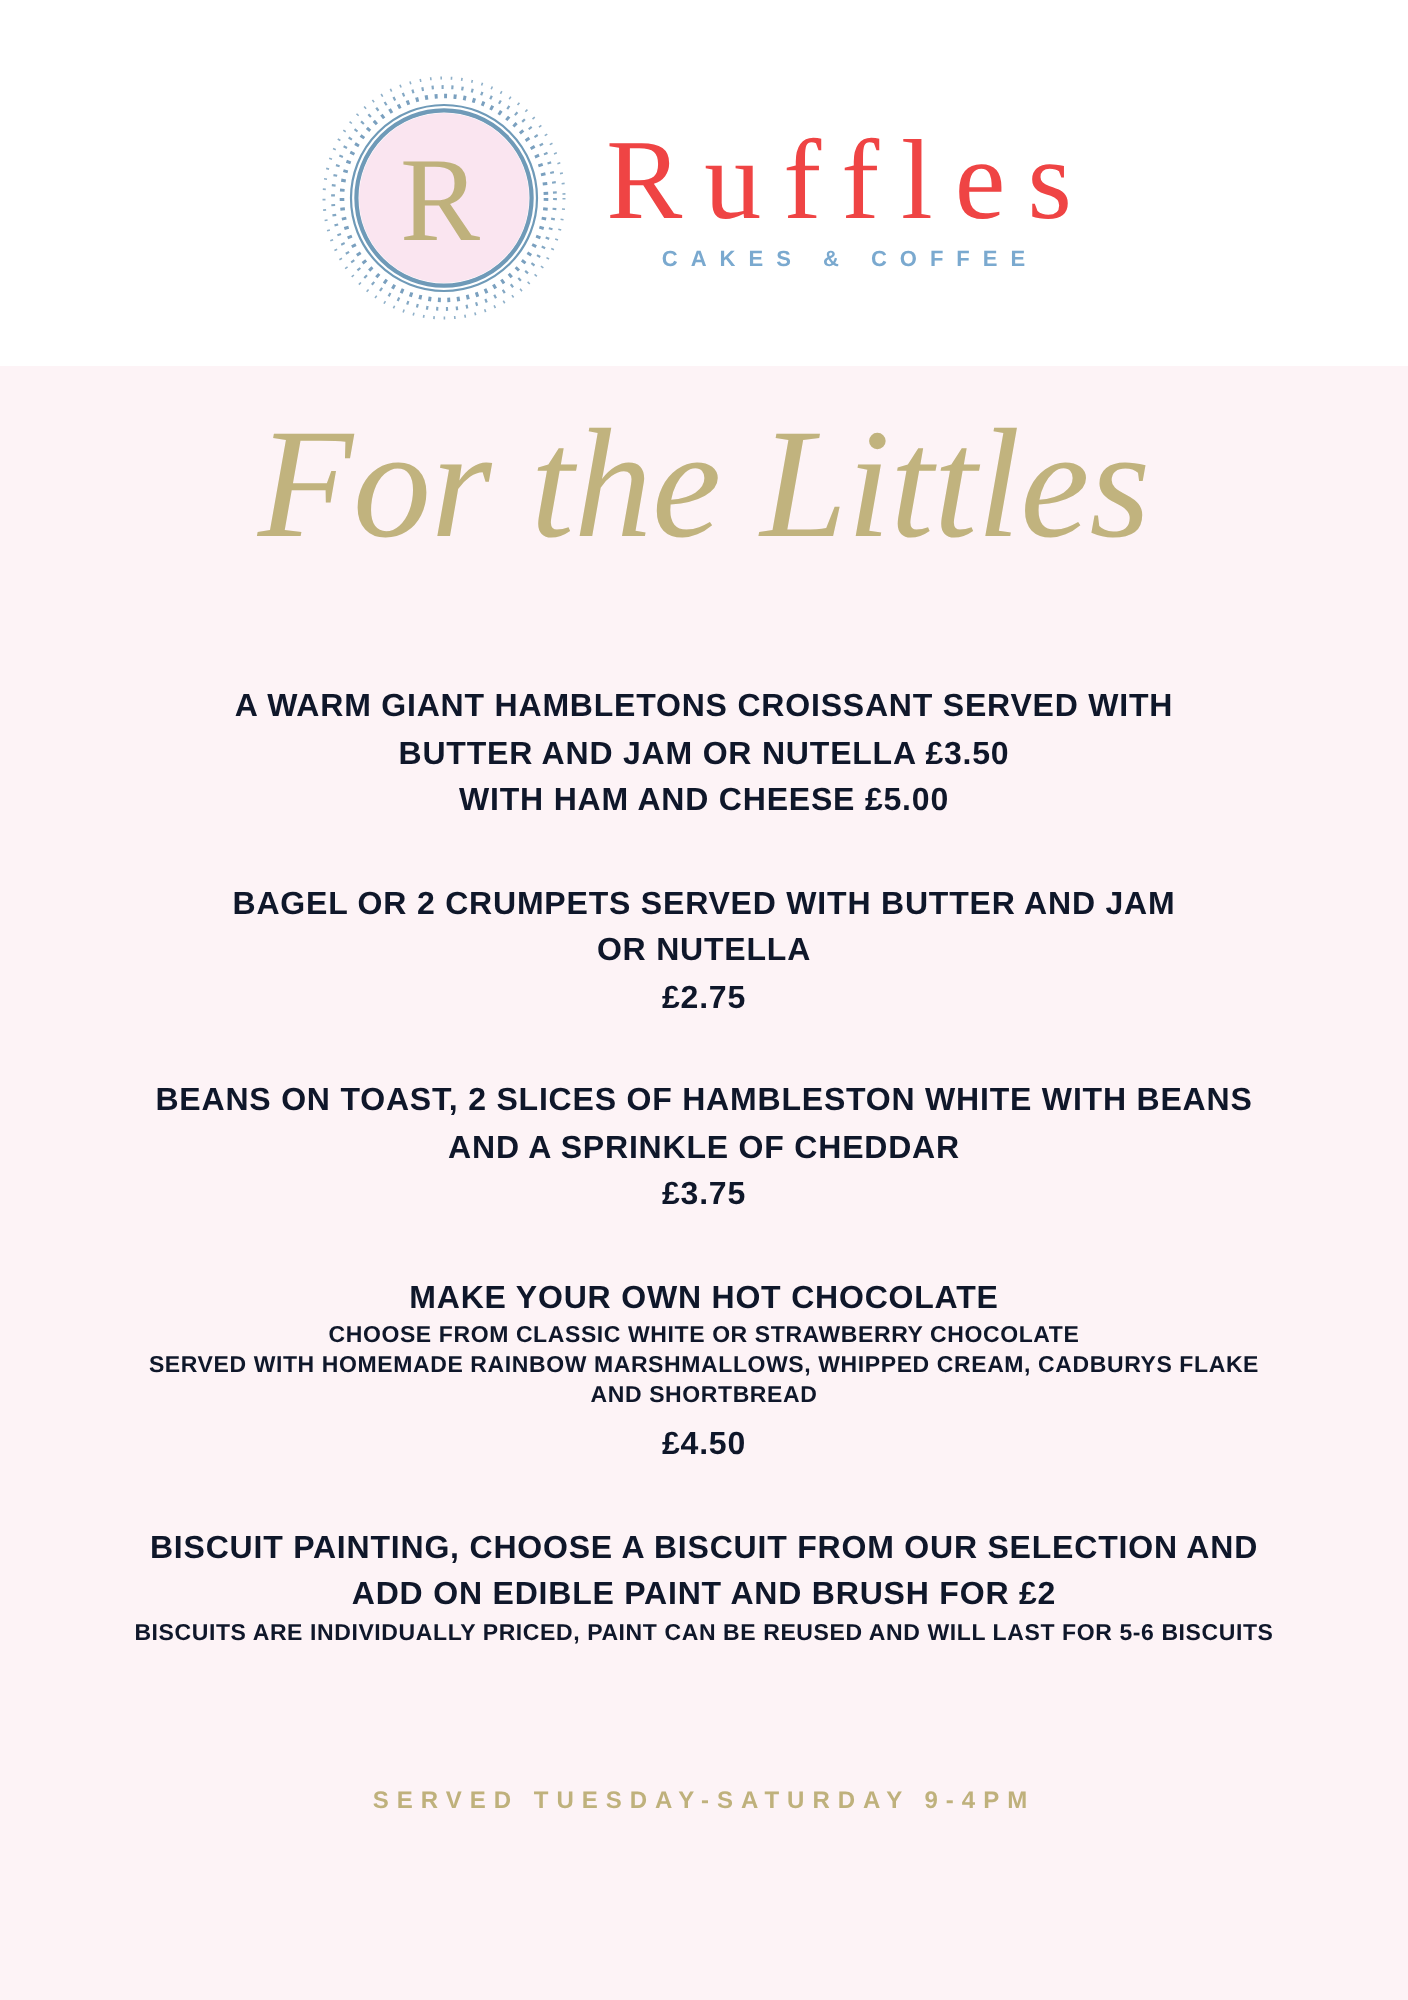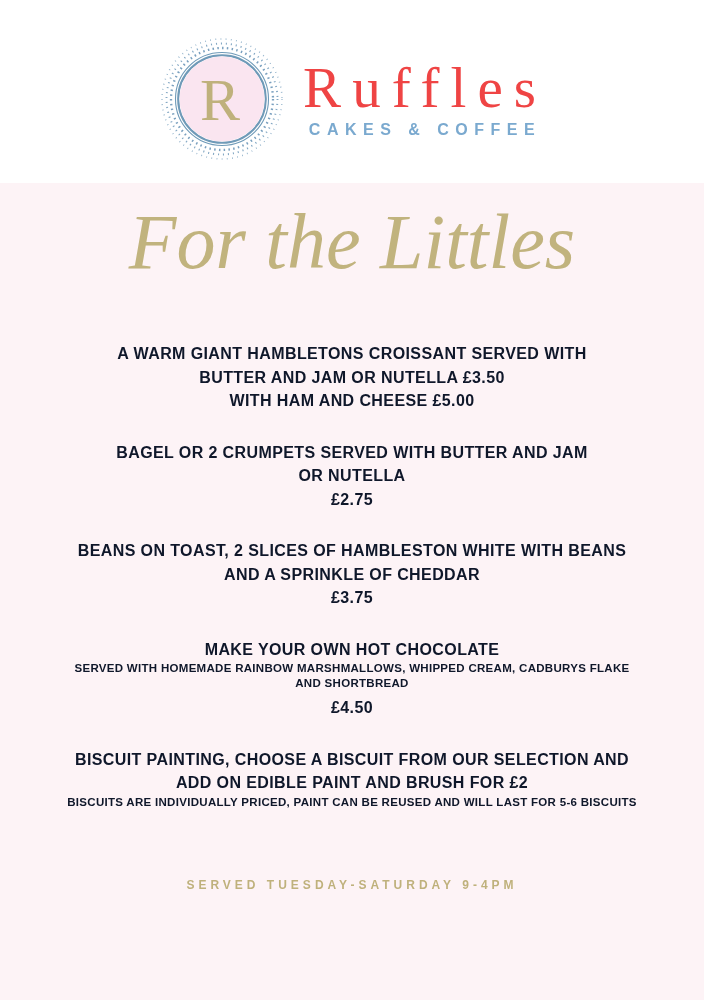--- a/index.html
+++ b/index.html
@@ -29,21 +29,21 @@
   .brand-text { display: flex; flex-direction: column; align-items: center; }
   .brand-name {
     font-family: "Liberation Serif", serif;
     font-size: 57px;
     color: #ef4444;
     letter-spacing: 11px;
     line-height: 1;
     white-space: nowrap;
   }
   .brand-tagline {
-    font-size: 16px;
+    font-size: 11px;
     font-weight: bold;
     color: #7aa9cf;
     letter-spacing: 6.5px;
     margin-top: 5px;
     white-space: nowrap;
   }
 
   
   .pink-section { flex: 1; display: flex; flex-direction: row; }
   .scallop-edge {
@@ -148,20 +148,21 @@
         </div>
 
         <div class="menu-item">
           <div class="line-main">BEANS ON TOAST, 2 SLICES OF HAMBLESTON WHITE WITH BEANS</div>
           <div class="line-main">AND A SPRINKLE OF CHEDDAR</div>
           <div class="line-main">£3.75</div>
         </div>
 
         <div class="menu-item">
           <div class="line-main">MAKE YOUR OWN HOT CHOCOLATE</div>
+          <div class="line-small">CHOOSE FROM CLASSIC WHITE OR STRAWBERRY CHOCOLATE</div>
           <div class="line-small">SERVED WITH HOMEMADE RAINBOW MARSHMALLOWS, WHIPPED CREAM, CADBURYS FLAKE</div>
           <div class="line-small">AND SHORTBREAD</div>
           <div class="line-main price-gap">£4.50</div>
         </div>
 
         <div class="menu-item">
           <div class="line-main">BISCUIT PAINTING, CHOOSE A BISCUIT FROM OUR SELECTION AND</div>
           <div class="line-main">ADD ON EDIBLE PAINT AND BRUSH FOR £2</div>
           <div class="line-small">BISCUITS ARE INDIVIDUALLY PRICED, PAINT CAN BE REUSED AND WILL LAST FOR 5-6 BISCUITS</div>
         </div>

